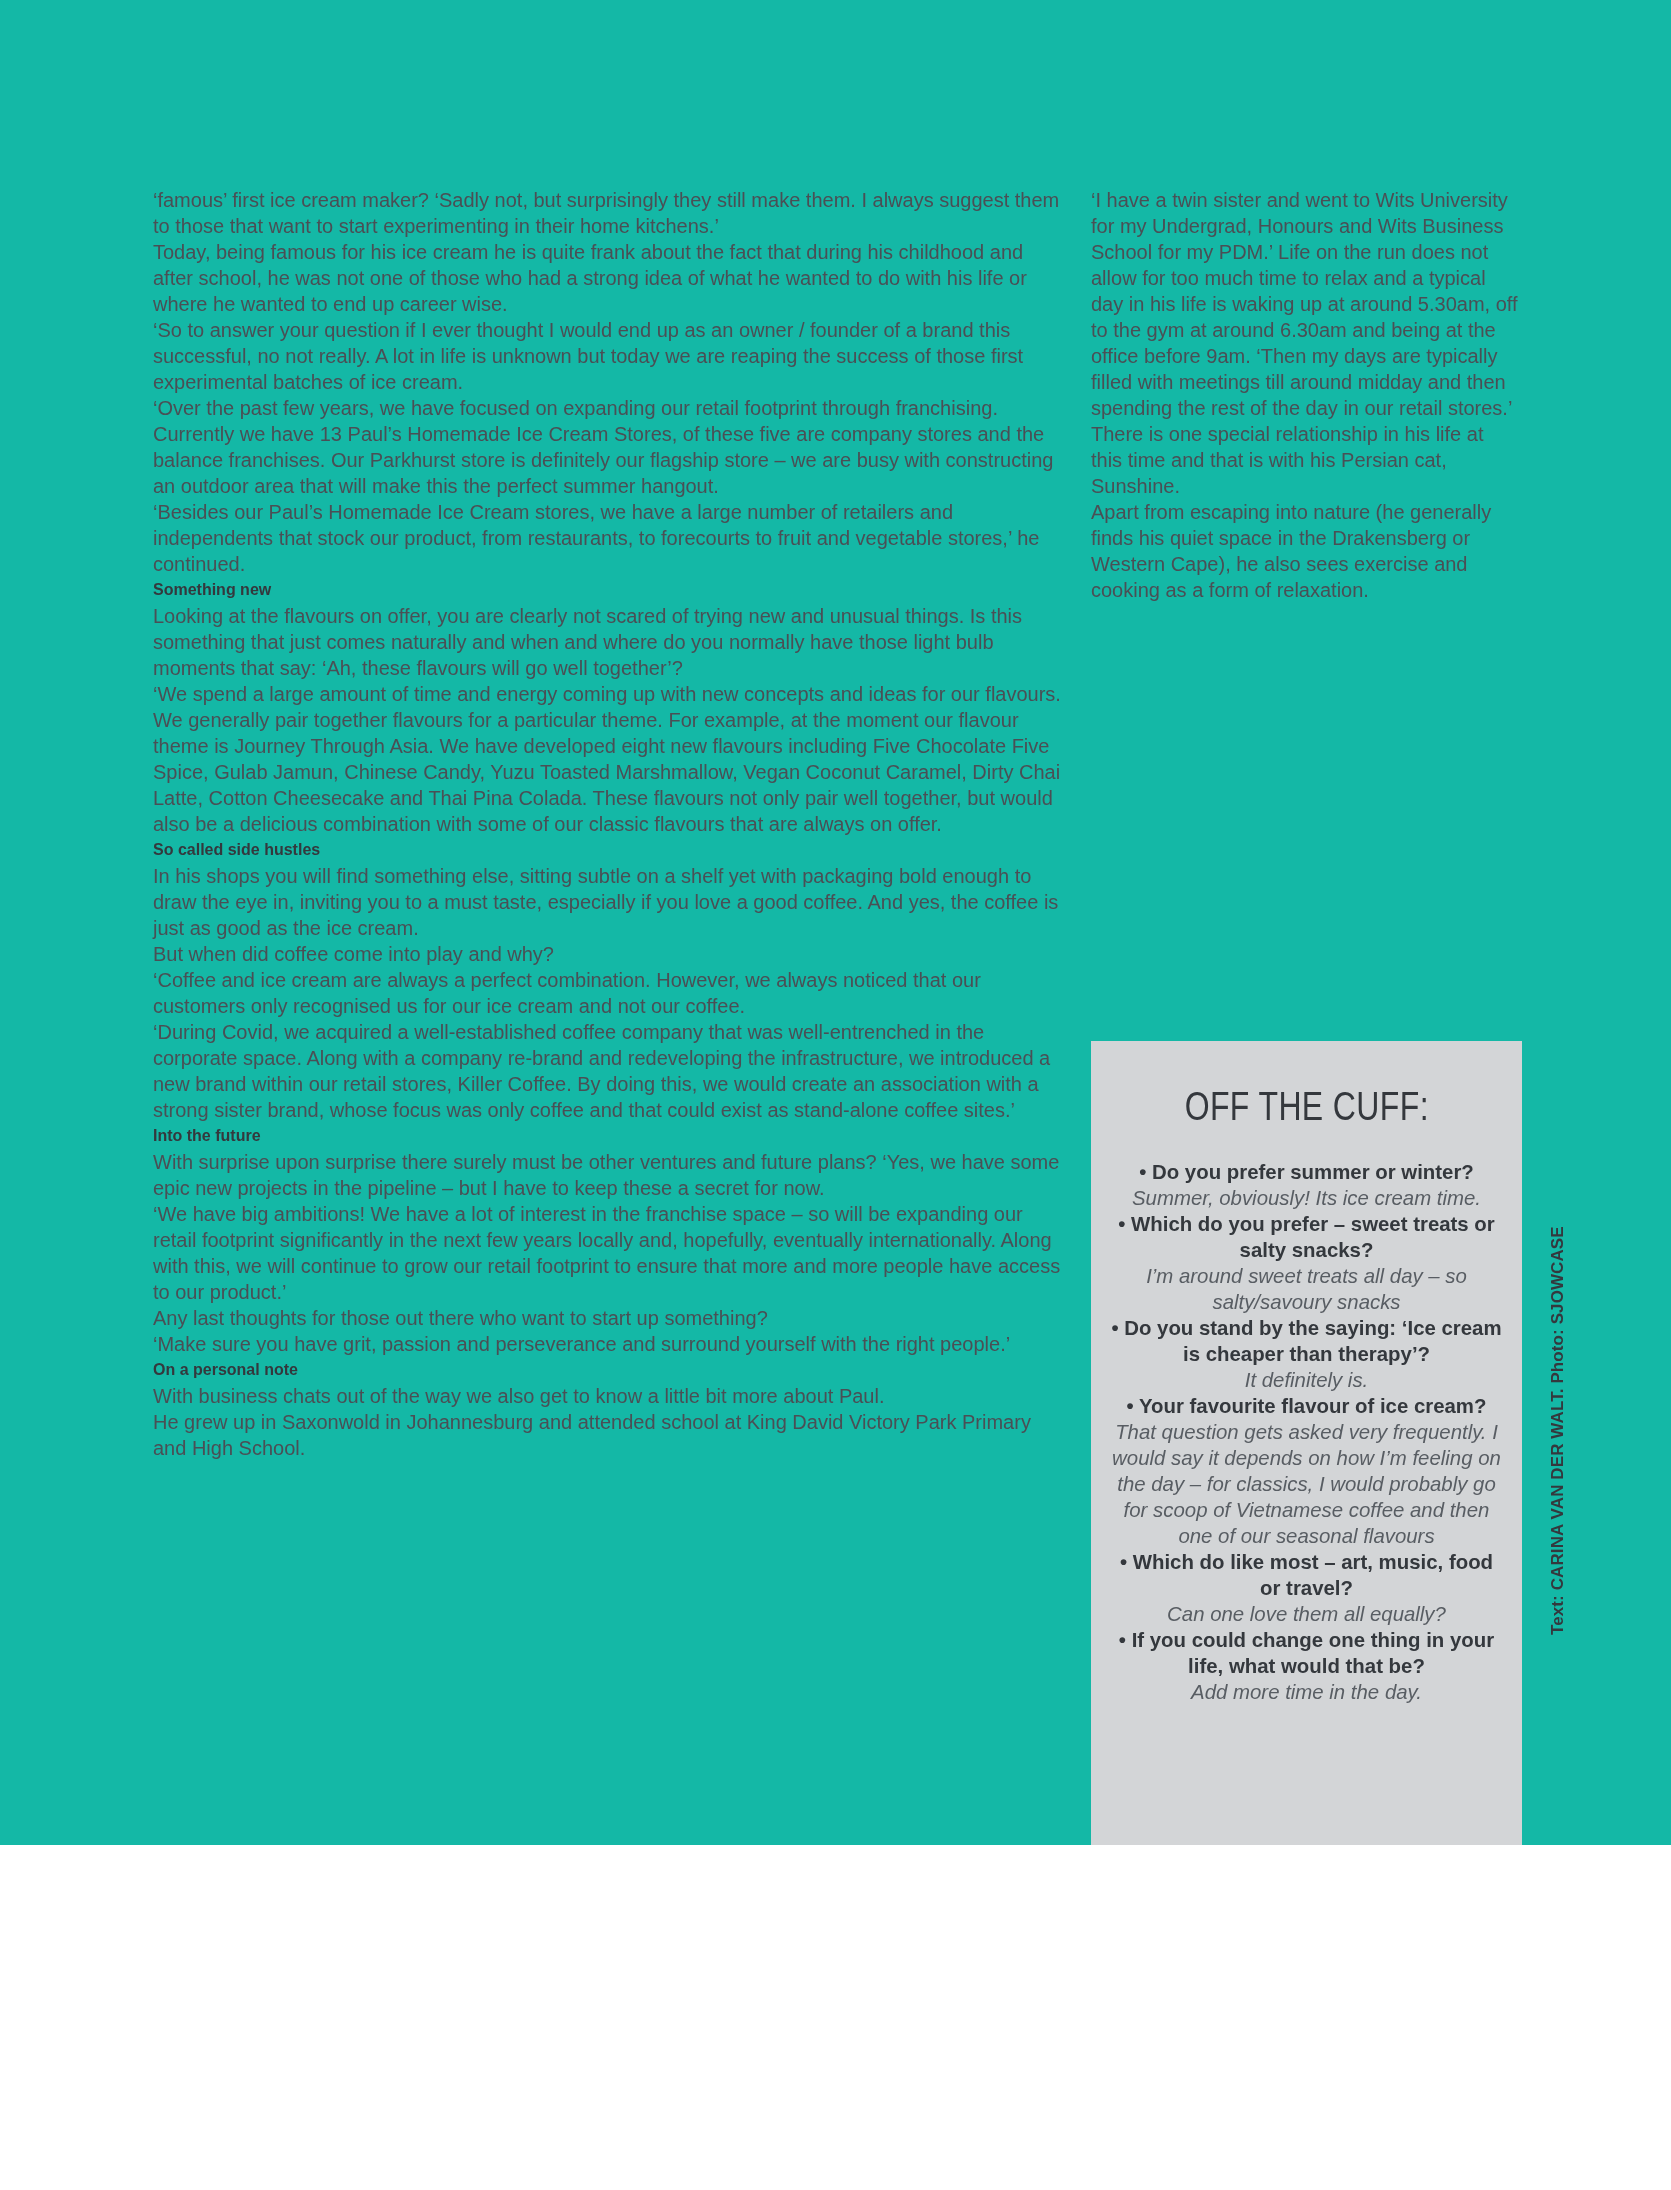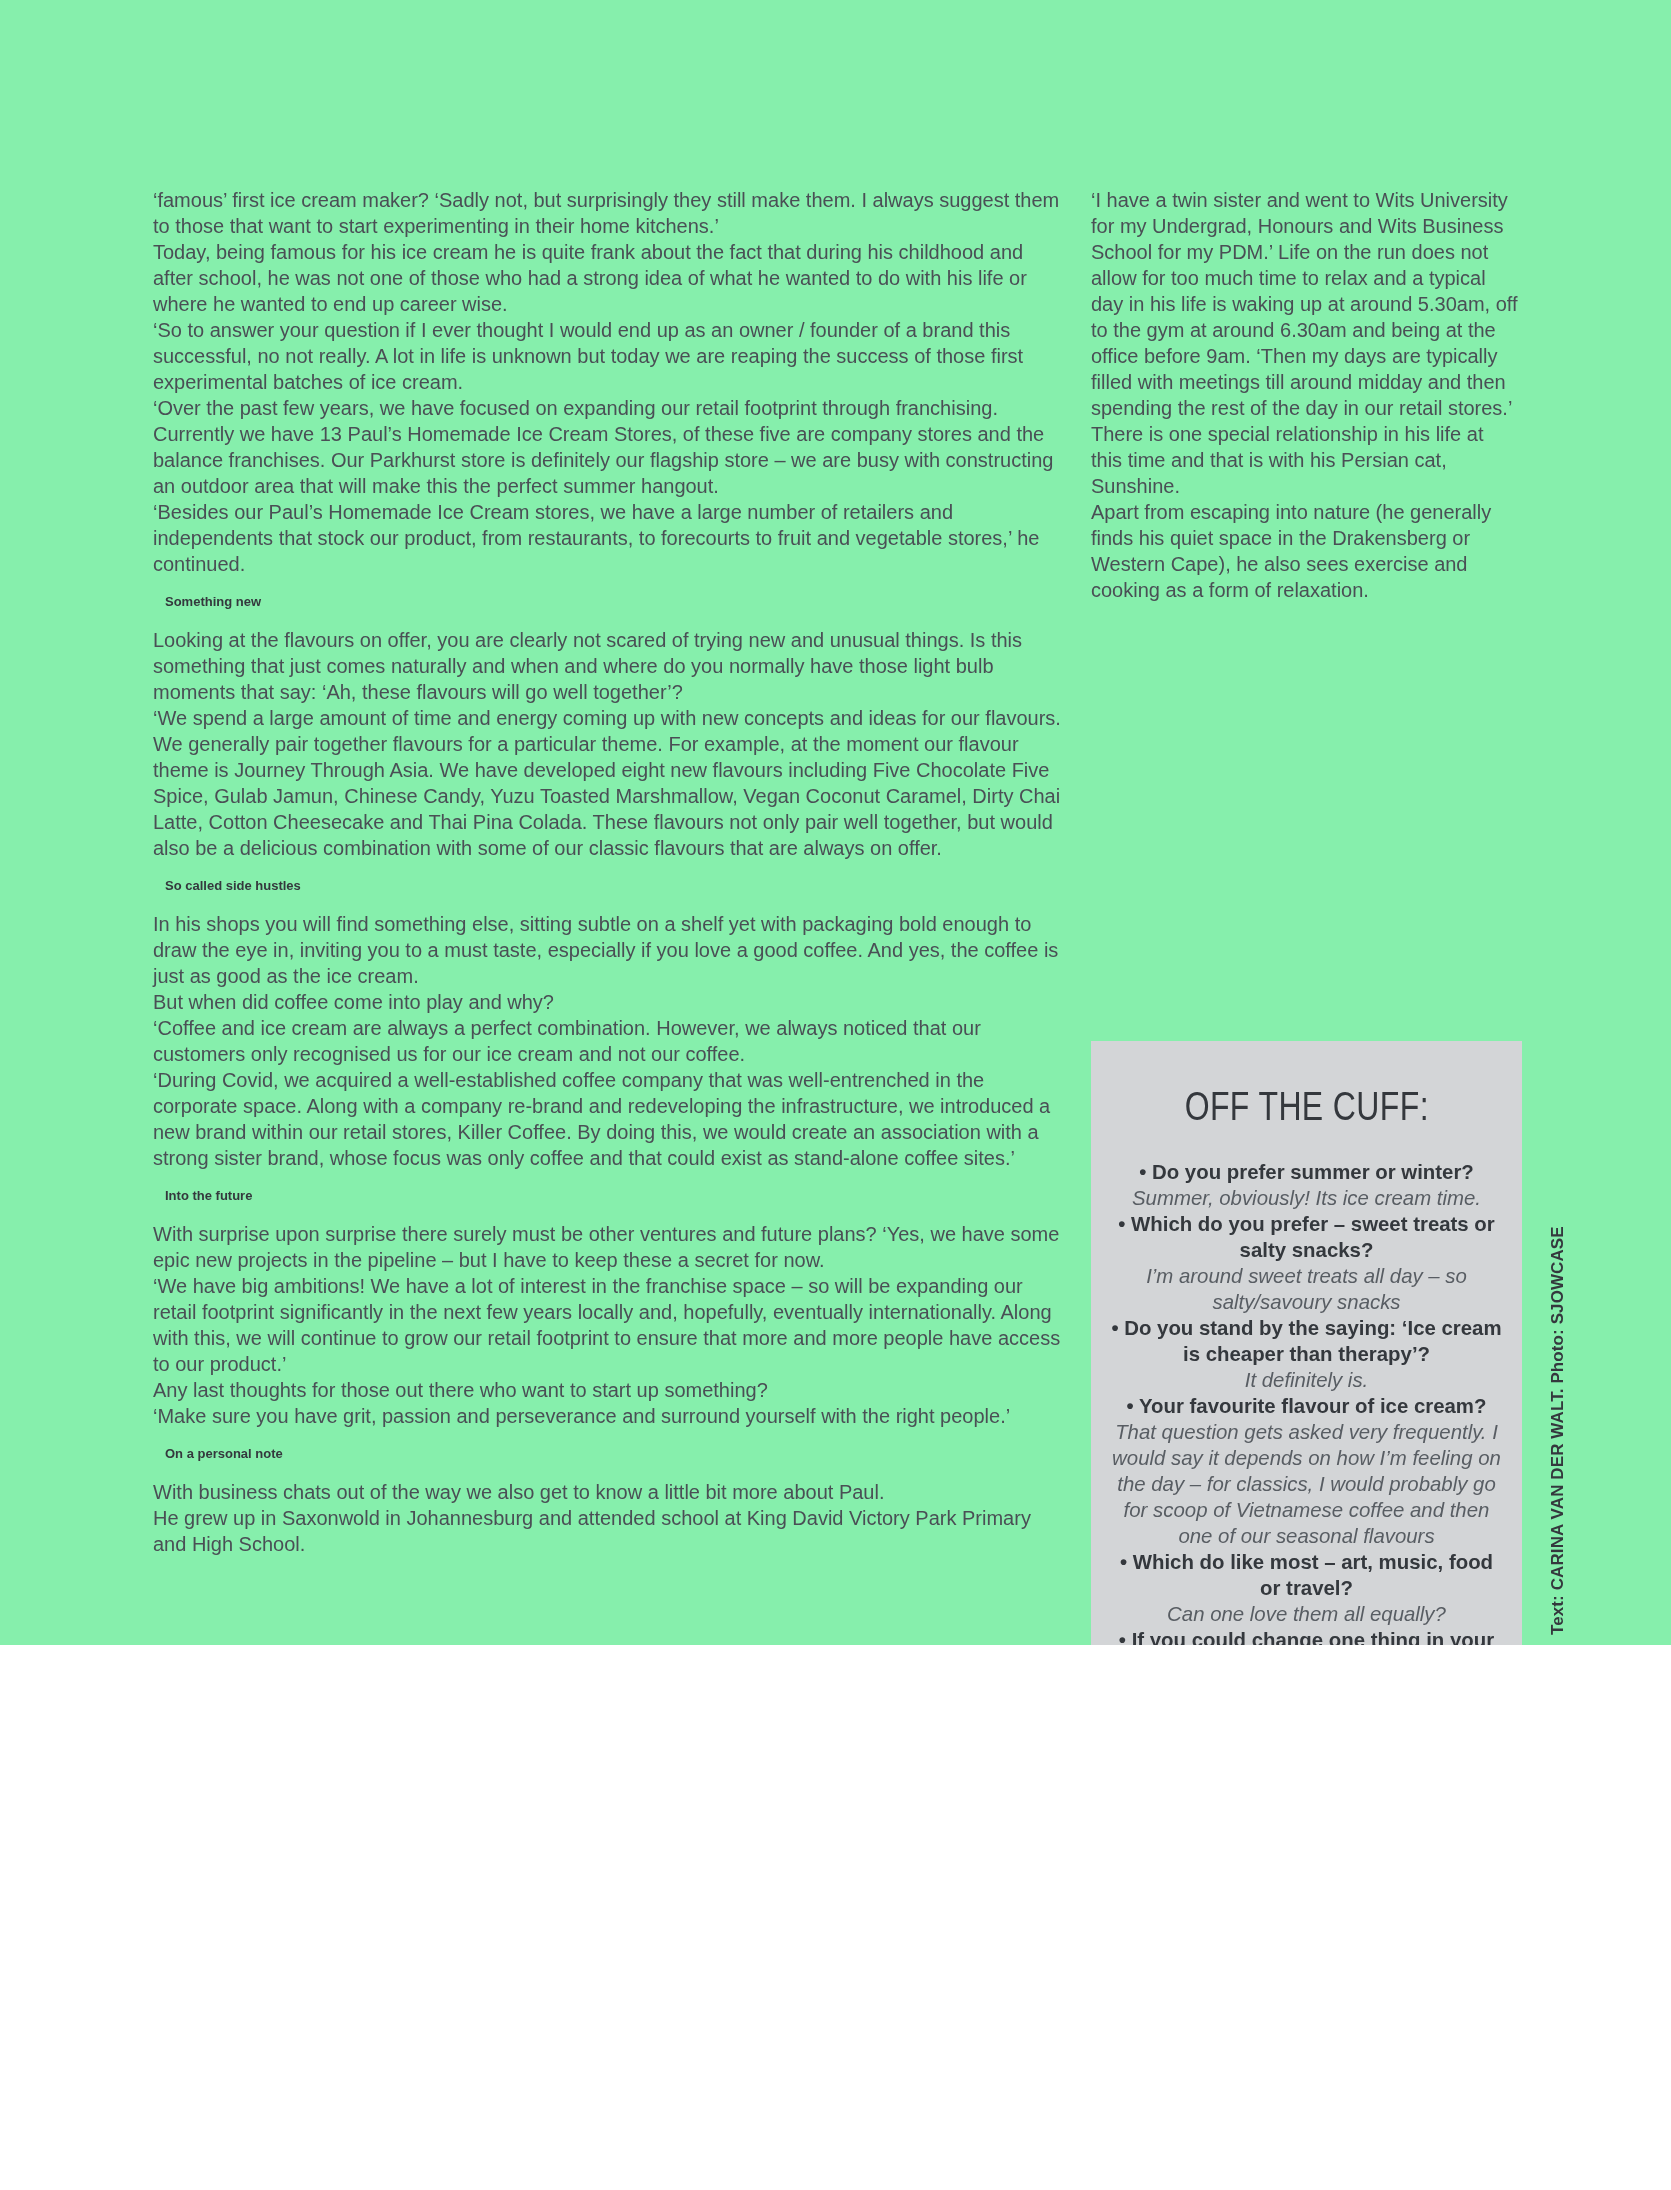--- a/index.html
+++ b/index.html
@@ -6,22 +6,22 @@
     margin: 0;
     padding: 0;
     background: #ffffff;
   }
   body {
     font-family: "Liberation Sans", sans-serif;
   }
   .page {
     position: relative;
     width: 1672px;
-    height: 1645px;
-    background: #86efac;
+    height: 1845px;
+    background: #14b8a6;
     overflow: hidden;
   }
 
   
   .col {
     position: absolute;
     color: #4a4f55;
     font-size: 20px;
     line-height: 26px;
     text-align: left;
@@ -34,24 +34,24 @@
   .col-right {
     left: 1091px;
     top: 187px;
     width: 429px;
   }
 
   .para {
     margin: 0;
   }
   .subhead {
-    margin: 12px;
+    margin: 0;
     font-weight: bold;
     color: #34383d;
-    font-size: 13px;
+    font-size: 16px;
     line-height: 26px;
   }
 
   
   .cuff-box {
     position: absolute;
     left: 1091px;
     top: 1041px;
     width: 431px;
     height: 1034px;

